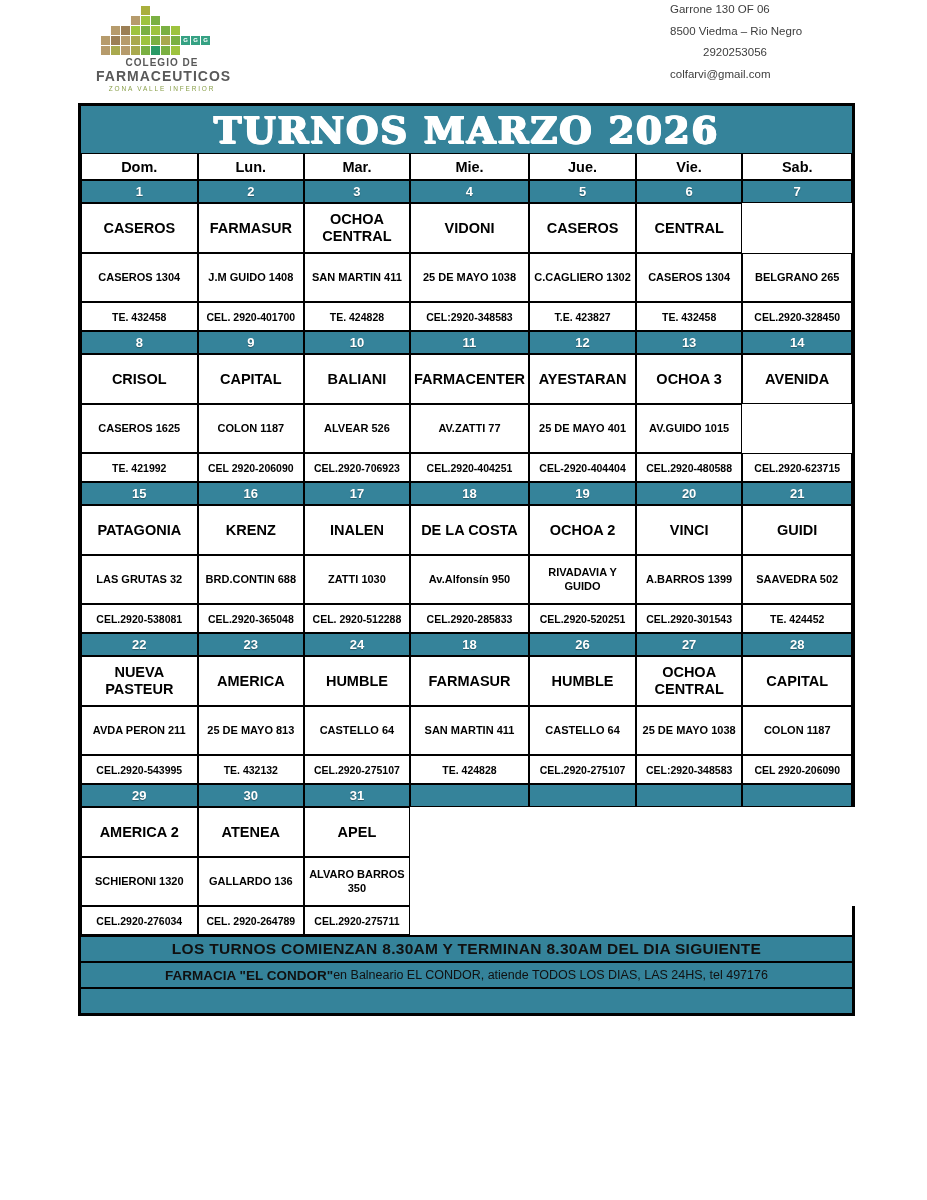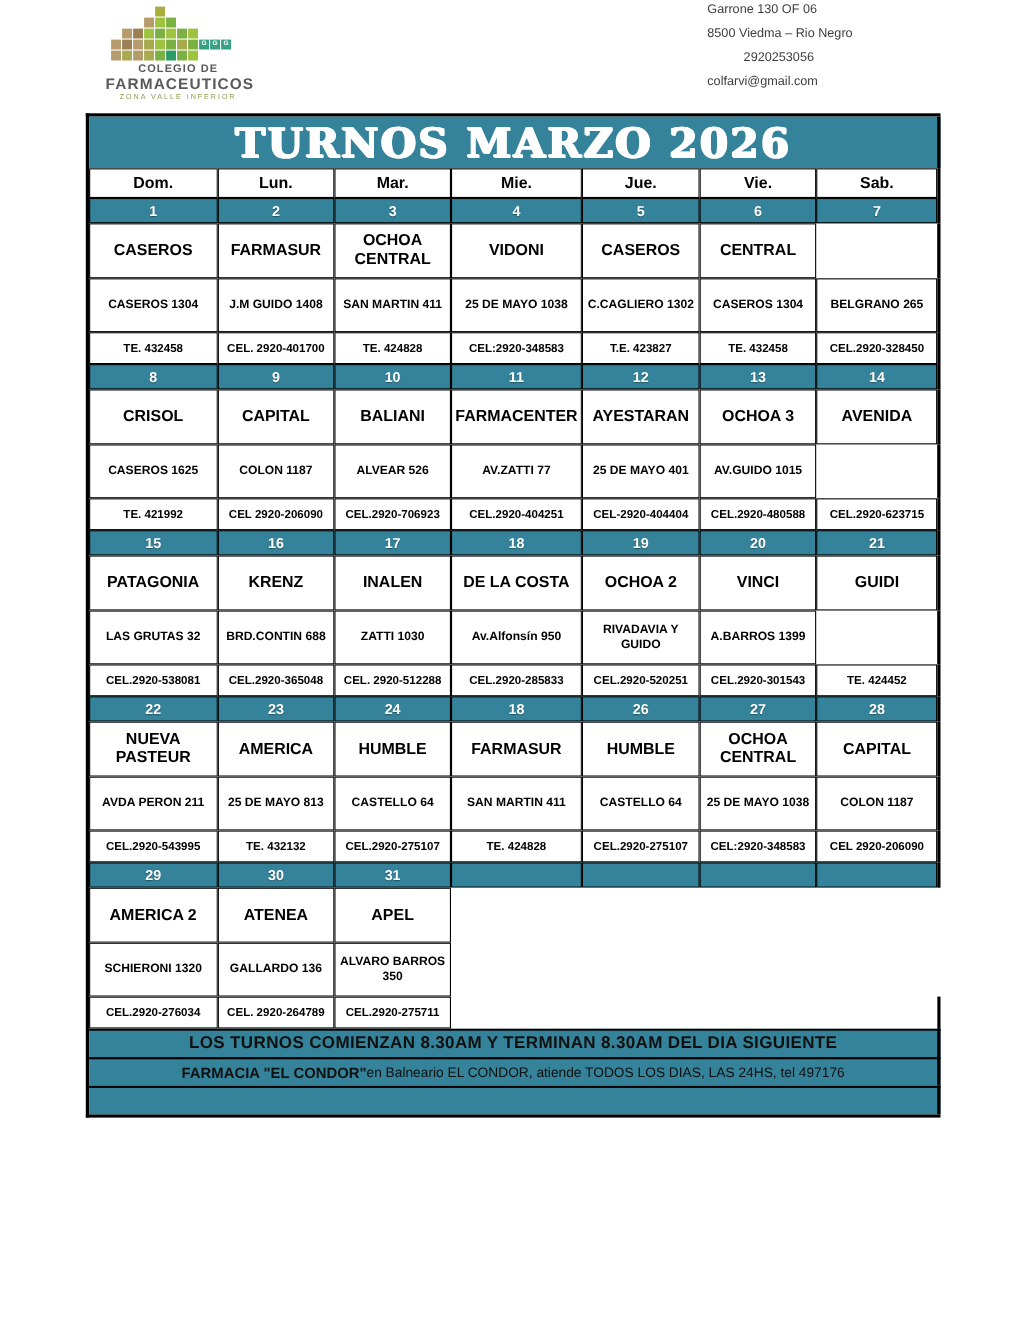--- a/index.html
+++ b/index.html
@@ -10,21 +10,21 @@
   
   .logo { position:absolute; left:96px; top:6px; width:132px; text-align:center; }
   .mosaic { position:relative; width:122px; margin:0 auto; }
   .mrow { display:flex; gap:1px; margin-bottom:1px; }
   .sq { width:9px; height:9px; flex:0 0 9px; font-size:6px; line-height:9px; color:#fff; text-align:center; font-weight:bold; }
   .sq.gap { background:transparent; }
   .logo-l1 { margin-top:2px; font-size:10px; font-weight:bold; color:#595959; letter-spacing:1px; }
   .logo-l2 { font-size:14px; font-weight:bold; color:#595959; letter-spacing:1px; }
   .logo-l3 { font-size:6.5px; color:#8aa04a; letter-spacing:1.8px; margin-top:1px; }
 
-  .contact { position:absolute; left:643px; top:3px; font-size:11.5px; color:#3d3d3d; }
+  .contact { position:absolute; left:670px; top:3px; font-size:11.5px; color:#3d3d3d; }
   .contact div { margin-bottom:9.5px; }
   .contact .indent { margin-left:33px; }
 
   
   .cal { position:absolute; left:78px; top:103px; width:777px;
          border-left:3px solid var(--ink); border-top:3px solid var(--ink); border-bottom:3px solid var(--ink); }
   .row { border-right:3px solid var(--ink); }
   .row.no-right { border-right:3px solid transparent; }
   .grid-row { display:grid; grid-template-columns:117fr 107fr 106fr 120fr 107fr 107fr 110fr; }
 
@@ -229,20 +229,21 @@
           <div class="cell">VINCI</div>
           <div class="cell">GUIDI</div>
         </div>
         <div class="row grid-row addr-row">
           <div class="cell">LAS GRUTAS 32</div>
           <div class="cell">BRD.CONTIN 688</div>
           <div class="cell">ZATTI 1030</div>
           <div class="cell">Av.Alfonsín 950</div>
           <div class="cell">RIVADAVIA Y GUIDO</div>
           <div class="cell">A.BARROS 1399</div>
+          <div class="cell">SAAVEDRA 502</div>
         </div>
         <div class="row grid-row phone-row">
           <div class="cell">CEL.2920-538081</div>
           <div class="cell">CEL.2920-365048</div>
           <div class="cell">CEL. 2920-512288</div>
           <div class="cell">CEL.2920-285833</div>
           <div class="cell">CEL.2920-520251</div>
           <div class="cell">CEL.2920-301543</div>
           <div class="cell">TE. 424452</div>
         </div>

